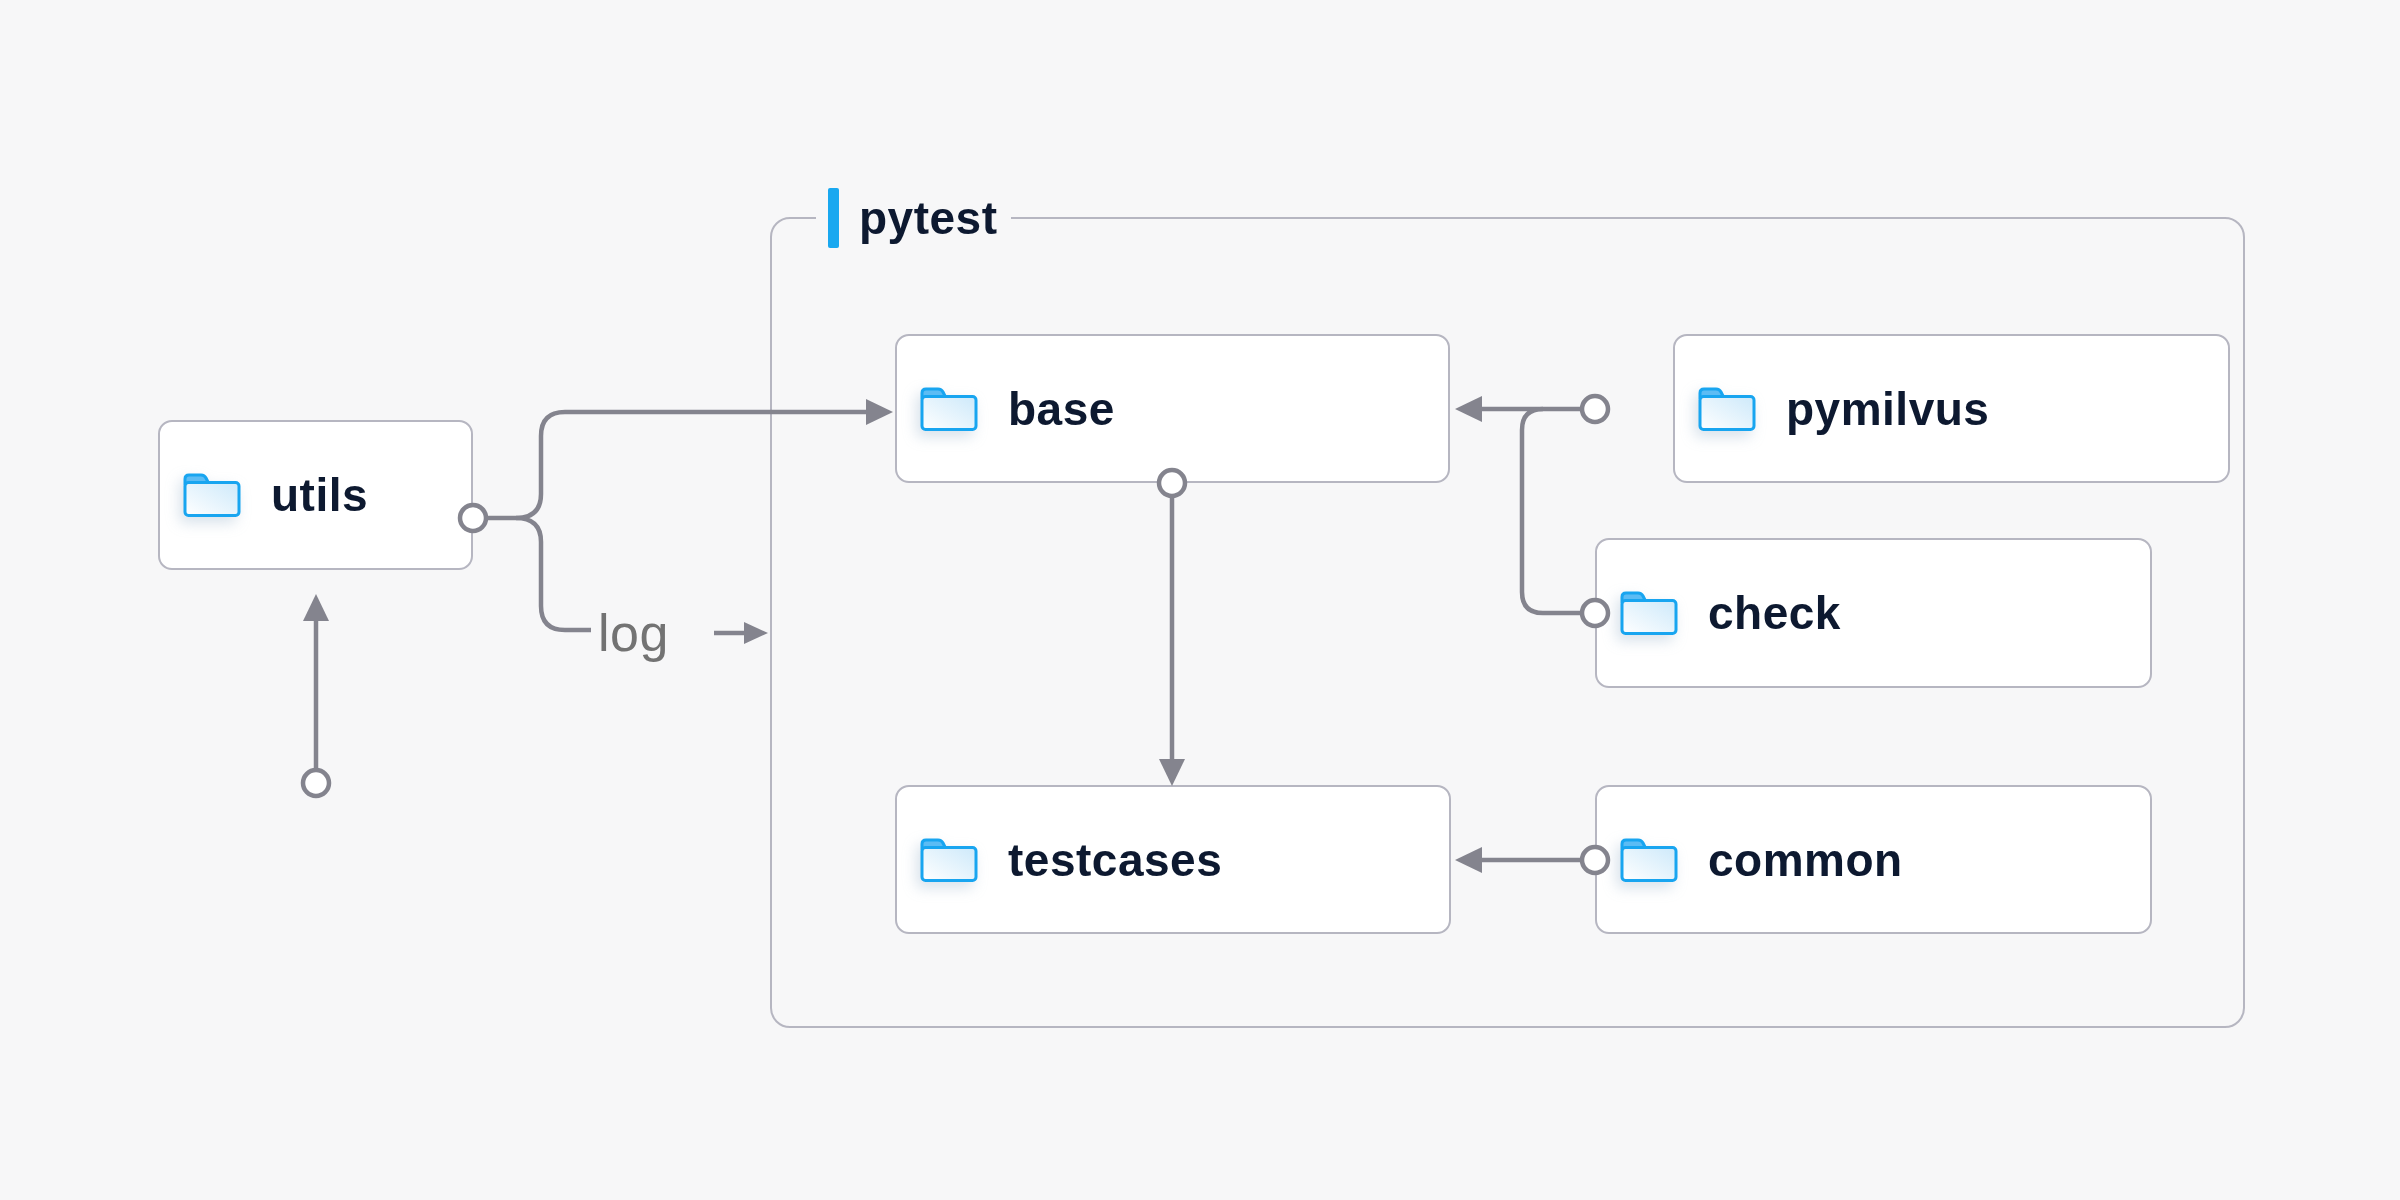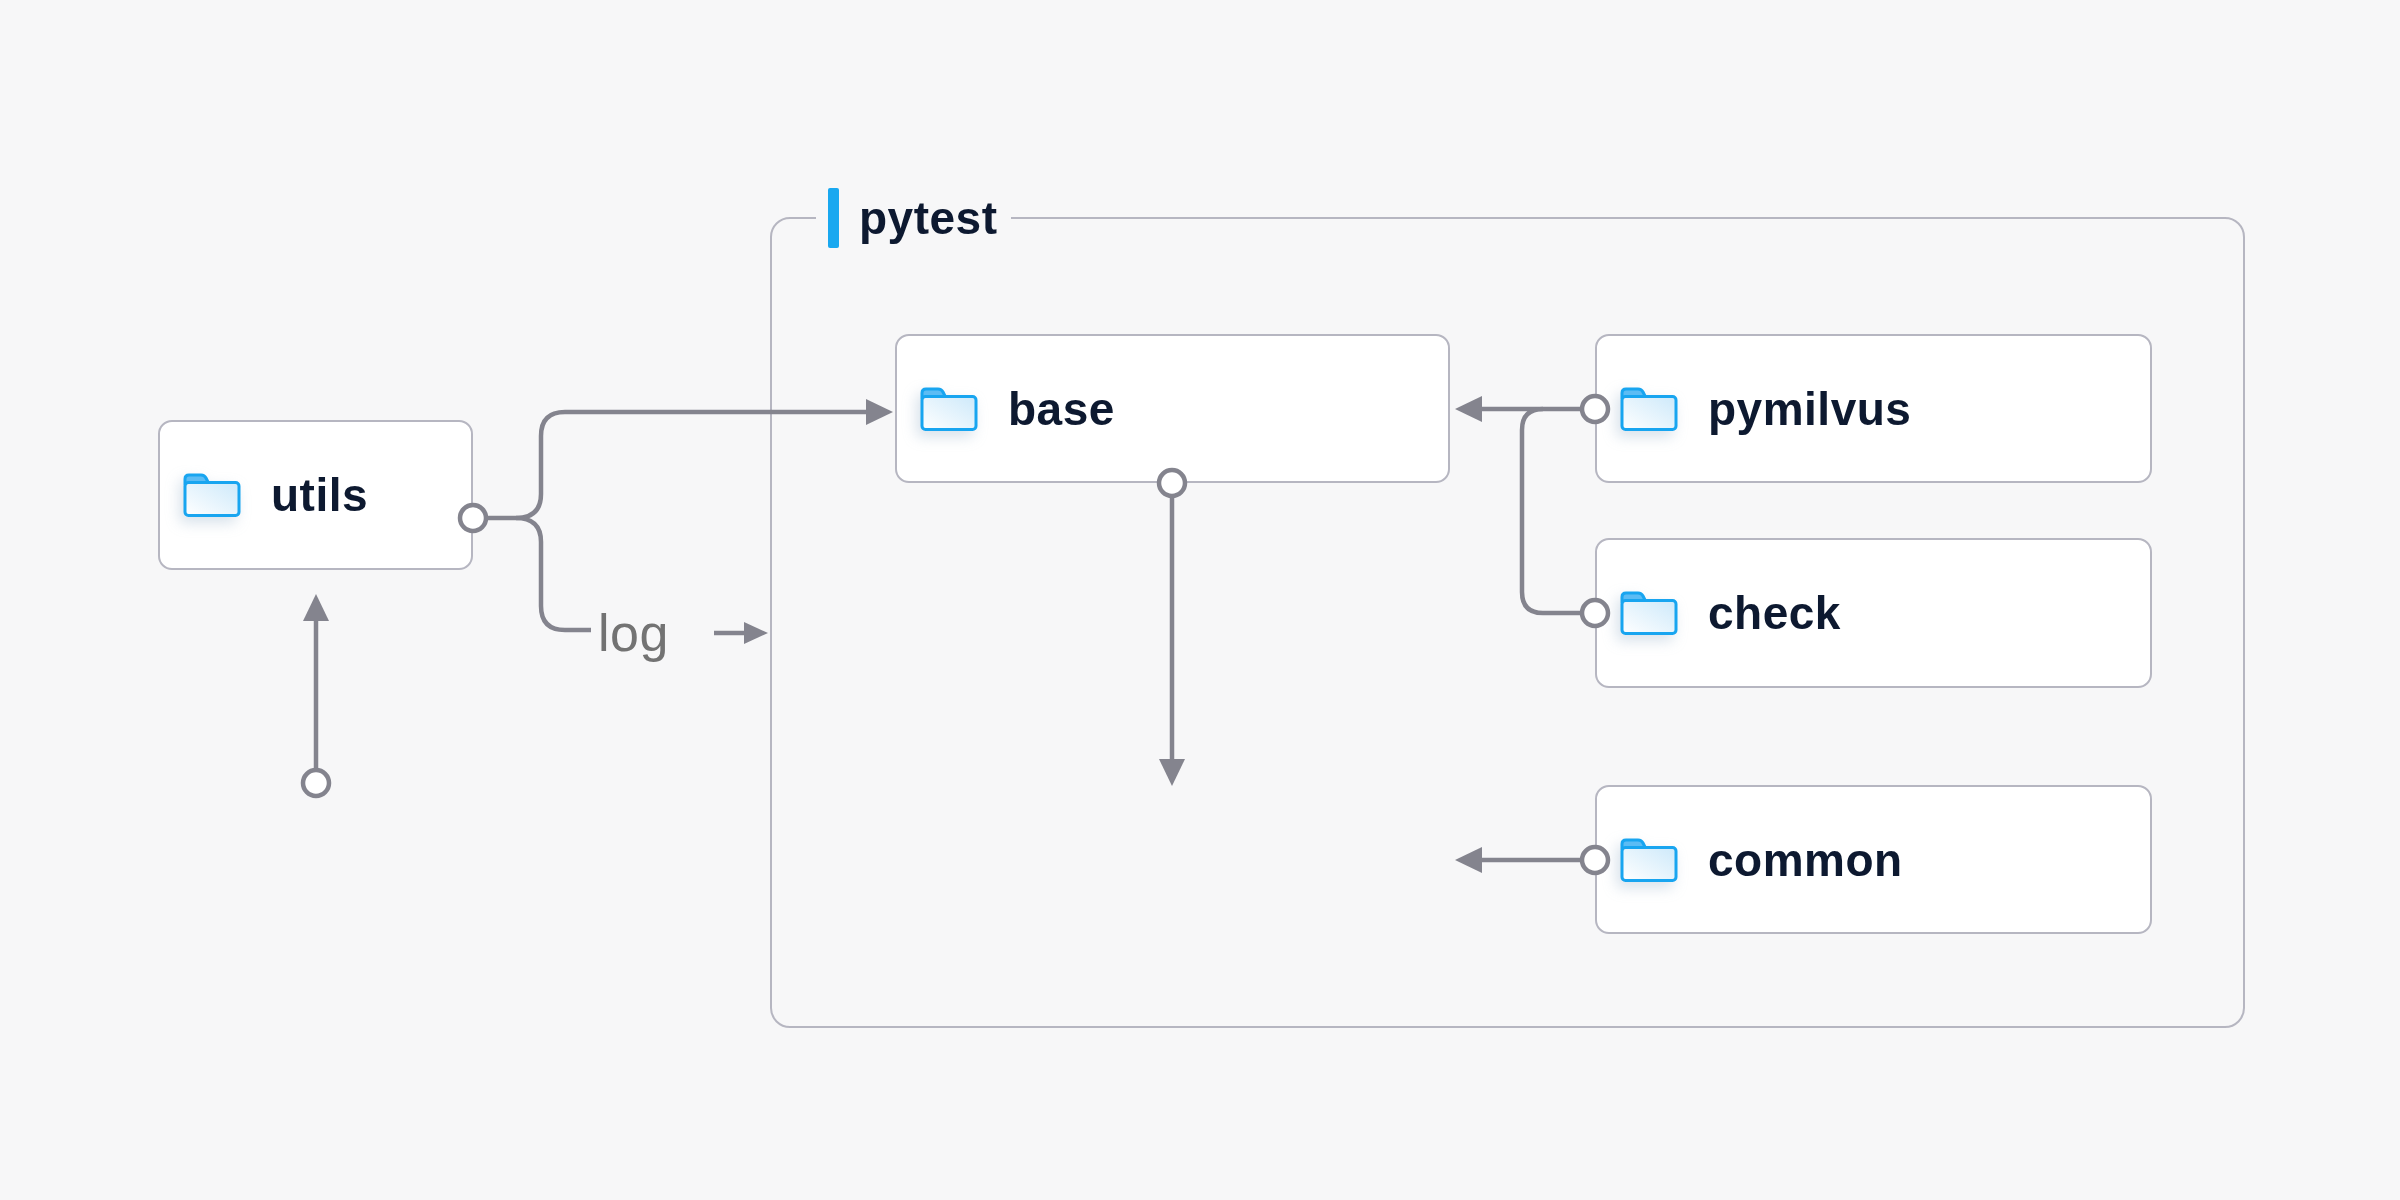--- a/index.html
+++ b/index.html
@@ -147,40 +147,49 @@
   <div class="node" style="left:895px; top:334px; width:555px; height:149px">
     <span class="folder">
       <svg width="62" height="50" viewBox="0 0 62 50">
         <path d="M4 14 V9 Q4 5 8 5 H20 Q23.5 5 25 8 L28 14 Z" fill="#5cbcf4" stroke="#18a5f0" stroke-width="3" stroke-linejoin="round"></path>
         <rect x="4" y="12.5" width="54" height="33" rx="3.5" fill="url(#folderGradient)" stroke="#18a5f0" stroke-width="3"></rect>
       </svg>
     </span>
     <span class="node-label">base</span>
   </div>
 
-  <div class="node" style="left:1595px; top:334px; width:557px; height:149px">
+  <div class="node" style="left:1673px; top:334px; width:557px; height:149px">
     <span class="folder">
       <svg width="62" height="50" viewBox="0 0 62 50">
         <path d="M4 14 V9 Q4 5 8 5 H20 Q23.5 5 25 8 L28 14 Z" fill="#5cbcf4" stroke="#18a5f0" stroke-width="3" stroke-linejoin="round"></path>
         <rect x="4" y="12.5" width="54" height="33" rx="3.5" fill="url(#folderGradient)" stroke="#18a5f0" stroke-width="3"></rect>
       </svg>
     </span>
     <span class="node-label">pymilvus</span>
   </div>
 
   <div class="node" style="left:1595px; top:538px; width:557px; height:150px">
     <span class="folder">
       <svg width="62" height="50" viewBox="0 0 62 50">
         <path d="M4 14 V9 Q4 5 8 5 H20 Q23.5 5 25 8 L28 14 Z" fill="#5cbcf4" stroke="#18a5f0" stroke-width="3" stroke-linejoin="round"></path>
         <rect x="4" y="12.5" width="54" height="33" rx="3.5" fill="url(#folderGradient)" stroke="#18a5f0" stroke-width="3"></rect>
       </svg>
     </span>
     <span class="node-label">check</span>
   </div>
 
+  <div class="node" style="left:895px; top:785px; width:556px; height:149px">
+    <span class="folder">
+      <svg width="62" height="50" viewBox="0 0 62 50">
+        <path d="M4 14 V9 Q4 5 8 5 H20 Q23.5 5 25 8 L28 14 Z" fill="#5cbcf4" stroke="#18a5f0" stroke-width="3" stroke-linejoin="round"></path>
+        <rect x="4" y="12.5" width="54" height="33" rx="3.5" fill="url(#folderGradient)" stroke="#18a5f0" stroke-width="3"></rect>
+      </svg>
+    </span>
+    <span class="node-label">testcases</span>
+  </div>
 
   <div class="node" style="left:1595px; top:785px; width:557px; height:149px">
     <span class="folder">
       <svg width="62" height="50" viewBox="0 0 62 50">
         <path d="M4 14 V9 Q4 5 8 5 H20 Q23.5 5 25 8 L28 14 Z" fill="#5cbcf4" stroke="#18a5f0" stroke-width="3" stroke-linejoin="round"></path>
         <rect x="4" y="12.5" width="54" height="33" rx="3.5" fill="url(#folderGradient)" stroke="#18a5f0" stroke-width="3"></rect>
       </svg>
     </span>
     <span class="node-label">common</span>
   </div>

